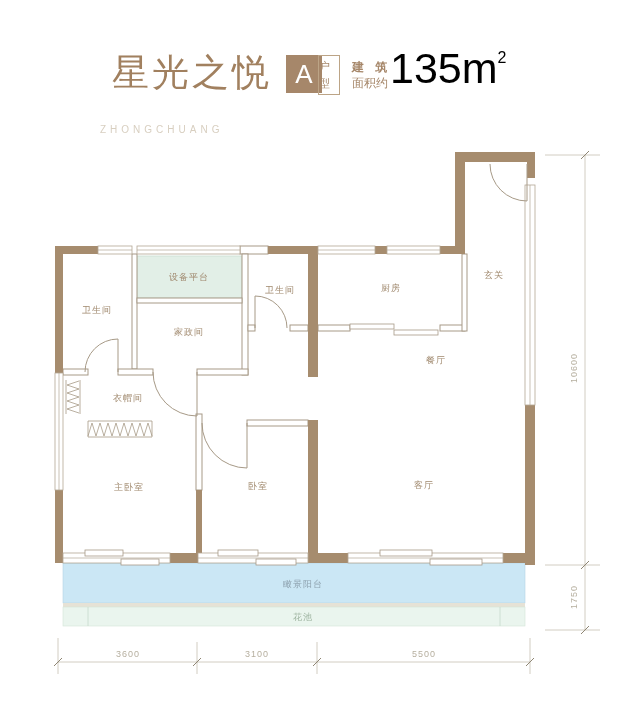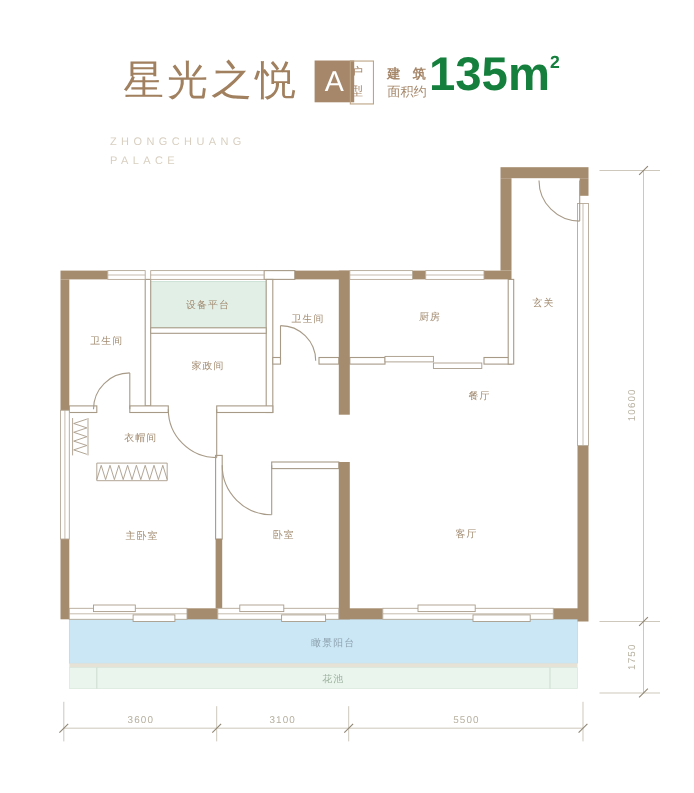--- a/index.html
+++ b/index.html
@@ -8,21 +8,21 @@
   
   .title{position:absolute;left:112px;top:48px;font-size:37px;letter-spacing:3px;
          color:#A1805F;font-weight:400;text-align:center;}
   .badge-a{position:absolute;left:286px;top:55px;width:36px;height:38px;background:#A6876A;
            color:#ffffff;font-size:26px;display:flex;align-items:center;justify-content:center;}
   .badge-suffix{position:absolute;left:318px;top:55px;width:20px;height:36px;border:1px solid #BCA486;
                 color:#A6876A;font-size:11px;text-align:left;line-height:17px;padding-top:2px;
                 word-break:break-all;}
   .area-prefix{position:absolute;left:352px;top:59px;color:#A6876A;font-size:12px;line-height:16px;}
   .area-prefix .l1{letter-spacing:4px;font-weight:bold;}
-  .area-value{position:absolute;left:390px;top:44px;color:#15803d;font-size:43px;font-weight:700;text-align:right;}
+  .area-value{position:absolute;left:390px;top:44px;color:#000000;font-size:43px;font-weight:400;text-align:right;}
   .area-value sup{font-size:16px;vertical-align:20px;}
   .watermark{position:absolute;left:100px;top:121px;color:#D8CFC0;font-size:10px;
              letter-spacing:4px;line-height:17px;}
   svg text{font-family:"Liberation Sans","DejaVu Sans",sans-serif;}
   .room-label{fill:#A18A6F;font-size:9px;letter-spacing:1px;}
   .balcony-label{fill:#8FA3B0;font-size:9px;letter-spacing:1px;}
   .flower-label{fill:#9DB39F;font-size:9px;letter-spacing:1px;}
   .dim-label{fill:#B6AF9F;font-size:9px;letter-spacing:1px;}
 </style>
 </head>
@@ -33,21 +33,20 @@
   <div class="title">星光之悦</div>
   <div class="badge-a">A</div>
   <div class="badge-suffix">户型</div>
   <div class="area-prefix">
     <div class="l1">建 筑</div>
     <div class="l2">面积约</div>
   </div>
   <div class="area-value"><span>135m</span><sup>2</sup></div>
   <div class="watermark">
     <div>ZHONGCHUANG</div>
-    <div>PALACE</div>
   </div>
 
   <svg width="631" height="721" viewBox="0 0 631 721" style="position:absolute;left:0;top:0;">
 
     <rect x="137" y="256" width="105" height="42" fill="#E2EFE7" stroke="#CADFD2" stroke-width="0.8"></rect>
     <rect x="63" y="563" width="462" height="40" fill="#CBE7F5" stroke="#B5D4E5" stroke-width="0.6"></rect>
     <rect x="63" y="603" width="462" height="4" fill="#E6E2D6"></rect>
     <rect x="63" y="607" width="462" height="19" fill="#EAF5EE" stroke="#D3E5D8" stroke-width="0.6"></rect>
     <line x1="88" y1="607" x2="88" y2="626" stroke="#C7D9CC" stroke-width="0.8"></line>
     <line x1="500" y1="607" x2="500" y2="626" stroke="#C7D9CC" stroke-width="0.8"></line>

